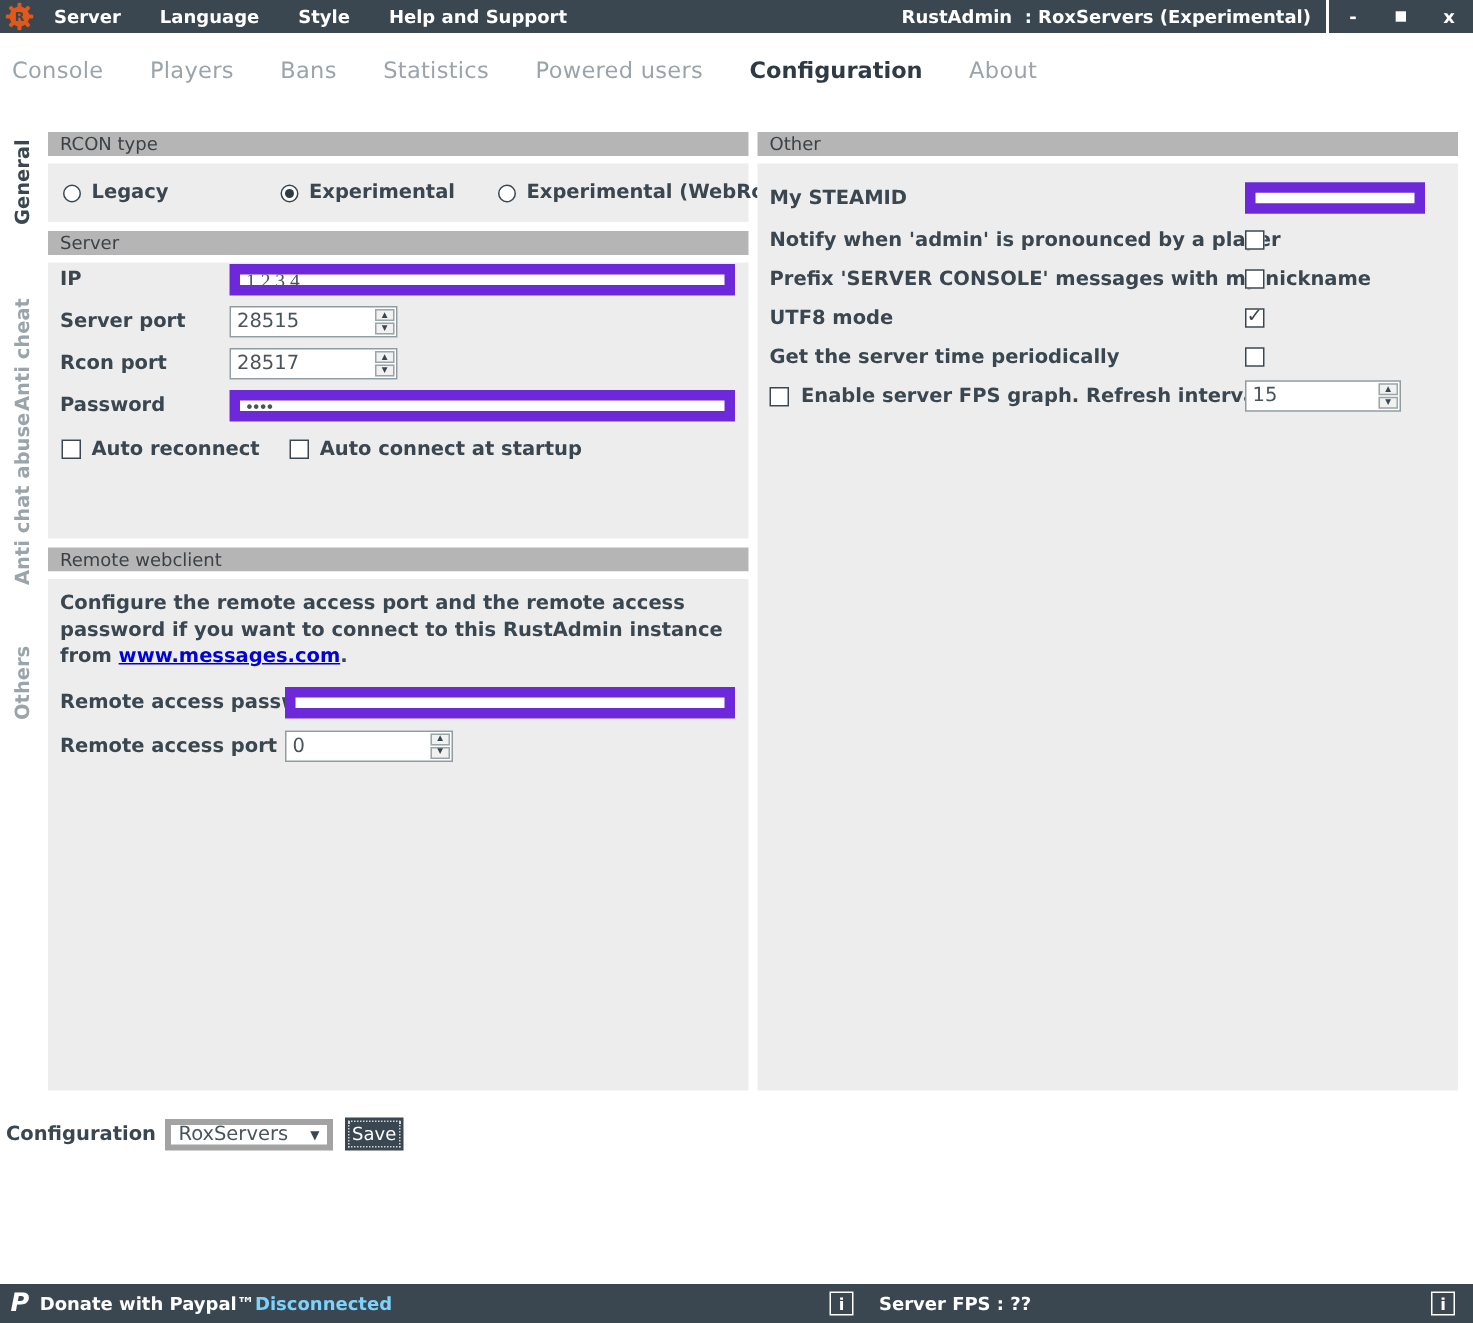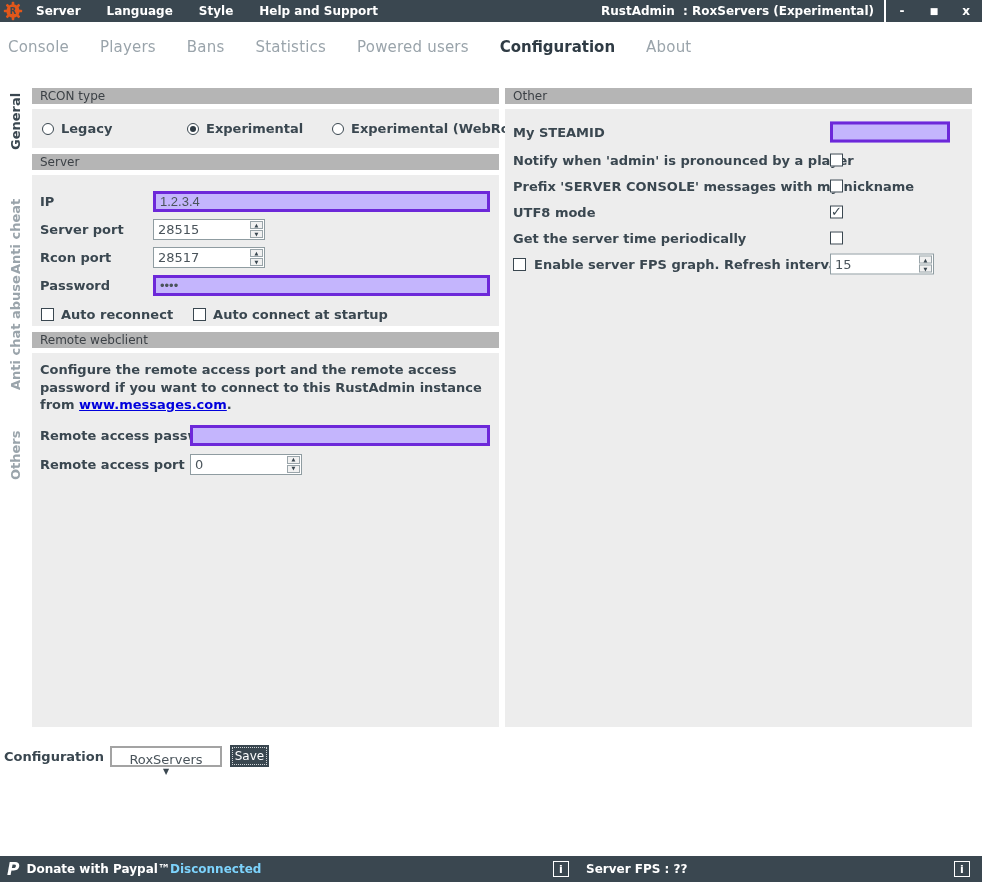--- a/index.html
+++ b/index.html
@@ -39,21 +39,21 @@
   .panel.right { left:505px; }
   .sec-h { height:16px; background:#b5b5b5; color:#3c4146; font-size:12px;
            display:flex; align-items:center; padding-left:8px; flex:none; }
   .sec-b { background:#ededed; position:relative; }
   .gap5 { height:5px; flex:none; background:#ffffff; }
   .gap6 { height:6px; flex:none; background:#ffffff; }
   .grow { flex:1; }
 
   
   .lbl { font-size:13px; font-weight:bold; color:#3a4750; white-space:nowrap; }
-  .tinput { height:21px; border:3px solid #6d28d9; background:#c4b5fd; font-family:Liberation Sans, sans-serif;
+  .tinput { height:21px; border:7px solid #6d28d9; background:#ffffff; font-family:Liberation Serif, serif;
             font-size:13px; color:#4a545b; padding:0 4px; outline:none; }
   .spinbox { height:21px; border:1px solid #8f9ca1; background:#ffffff; display:flex; }
   .spinbox input { border:none; outline:none; flex:1; min-width:0; font-family:inherit;
                    font-size:13px; color:#4a545b; padding:0 4px; background:transparent; }
   .spinner { width:15px; display:flex; flex-direction:column; padding:1px; gap:1px; }
   .spinbtn { flex:1; background:#f1f1f1; border:1px solid #9aa5aa; font-size:5px; line-height:1;
              color:#3a4750; display:flex; align-items:center; justify-content:center; cursor:default; }
   .checkbox { width:13px; height:13px; border:1px solid #3a4750; background:#ffffff;
               position:relative; flex:none; cursor:default; }
   .checkbox.on::after { content:"✓"; position:absolute; left:0px; top:-3px; font-size:13px;
@@ -61,43 +61,43 @@
   .radio { width:12px; height:12px; border:1px solid #3a4750; border-radius:50%;
            background:#ffffff; position:relative; flex:none; cursor:default; }
   .radio.on::after { content:""; position:absolute; left:2px; top:2px; width:6px; height:6px;
                      border-radius:50%; background:#2f3b44; }
 
   
   .radios { height:39px; display:flex; align-items:center; padding-left:10px; }
   .radio-row { display:flex; align-items:center; gap:7px; width:145px; }
 
   
-  .srv-body { height:151px; padding-top:16px; }
+  .srv-body { height:184px; padding-top:1px; }
   .frow { display:flex; align-items:center; height:21px; margin:0 0 7px 8px; }
   .frow .lbl { width:113px; flex:none; }
   .cbrow { display:flex; align-items:center; margin:11px 0 0 9px; gap:7px; }
 
   
   .rw-desc { padding:8px 10px 4px 8px; font-size:13px; font-weight:bold; color:#3a4750; line-height:1.35; }
   .rw-desc a { color:#0000dd; text-decoration:underline; font-weight:bold; cursor:pointer; }
   .rw-row { display:flex; align-items:center; height:21px; margin:7px 0 0 8px; }
   .rw-row .lbl { width:150px; flex:none; }
 
   
   .oth-body { flex:1; padding-top:8px; }
   .orow { position:relative; height:26px; margin-left:8px; display:flex; align-items:center; }
   .orow .abs325 { position:absolute; left:317px; top:50%; transform:translateY(-50%); }
   .orow.first { height:30px; }
 
   
   .configrow { position:absolute; left:0; top:743px; width:982px; height:26px;
                display:flex; align-items:center; }
   .cfg-label { font-size:13px; font-weight:bold; color:#3a4750; margin-left:4px; }
-  .combo { width:112px; height:21px; border:2px solid #a3a3a3; background:#ffffff; margin-left:6px;
-           display:flex; align-items:center; padding:4px 5px; font-size:13px; color:#4a545b; cursor:default;flex-direction:column; }
+  .combo { width:112px; height:21px; border:4px solid #a3a3a3; background:#ffffff; margin-left:6px;
+           display:flex; align-items:center; padding:4px 5px; font-size:13px; color:#4a545b; cursor:default; }
   .combo .combo-val { flex:1; }
   .combo .arrow { font-size:8px; color:#3a4750; }
   .savebtn { margin-left:8px; width:39px; height:22px; background:#3a4750; color:#ffffff;
              border:none; font-family:inherit; font-size:12px; cursor:default;
              outline:1px dotted #cfd4d7; outline-offset:-3px; }
 
   
   .statusbar { position:absolute; left:0; top:856px; width:982px; height:26px; background:#3a4750; }
   .sb-item { position:absolute; top:0; height:26px; display:flex; align-items:center; }
   .pp-logo { font-size:17px; font-weight:bold; font-style:italic; color:#ffffff; }

